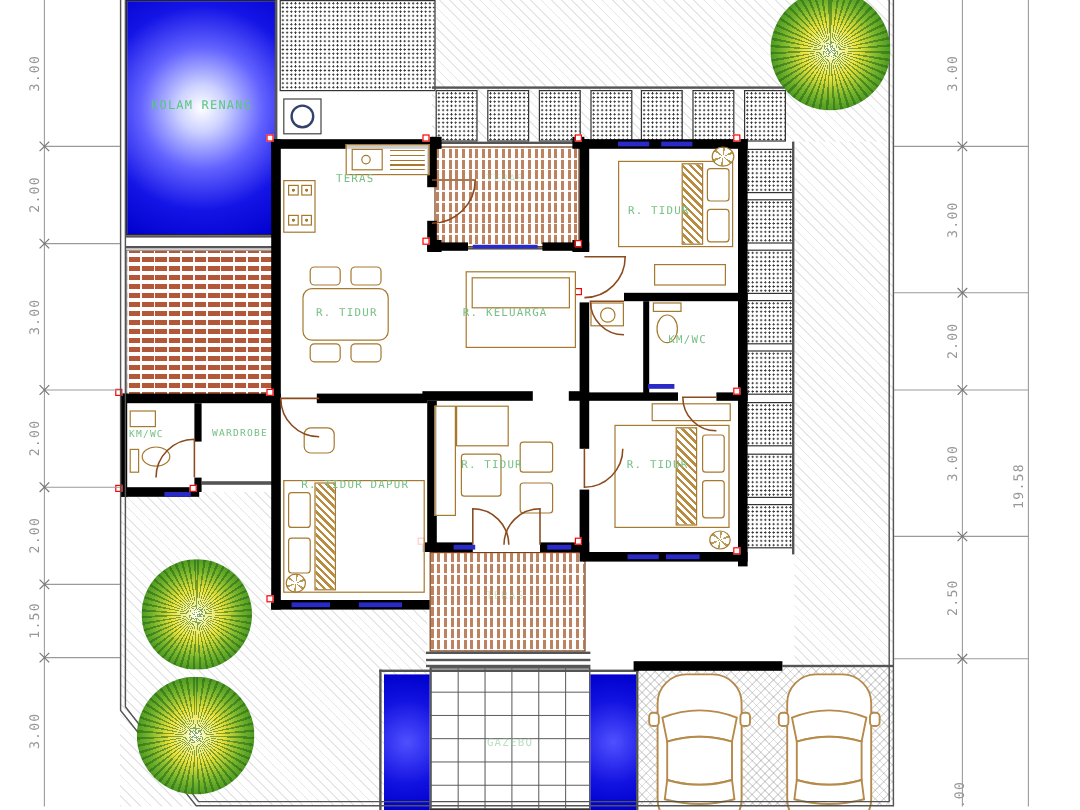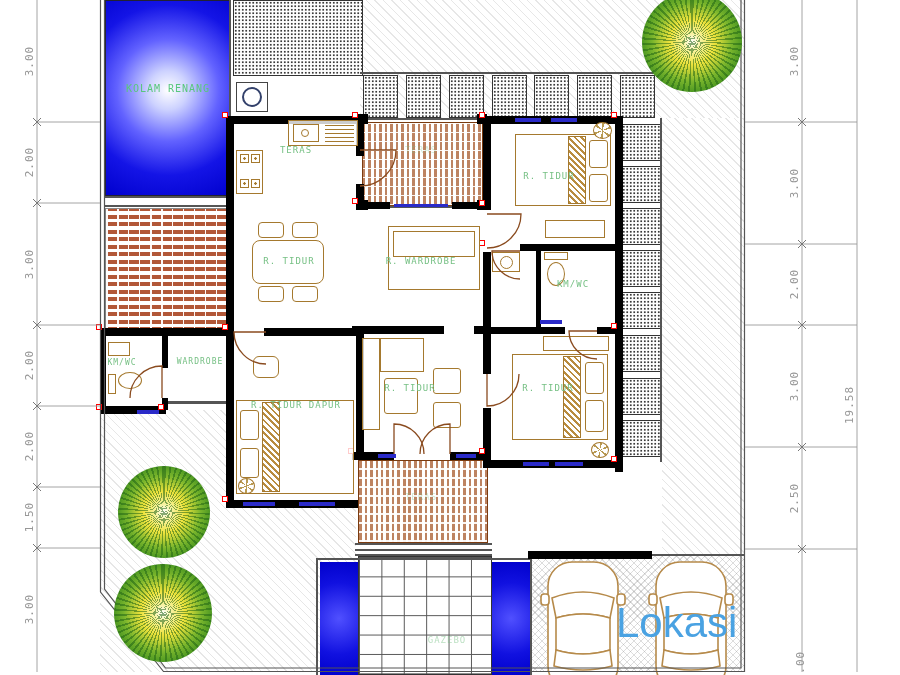--- a/index.html
+++ b/index.html
@@ -148,31 +148,31 @@
   <div class="bhatch" style="left:262px;top:402px;width:18px;height:90px;"></div>
   <div class="fan" style="left:238px;top:478px;width:17px;height:16px;"></div>
 
   <div class="furn" style="left:108px;top:342px;width:22px;height:14px;"></div>
   <div class="furn" style="left:108px;top:374px;width:8px;height:20px;"></div>
   <div class="furn" style="left:118px;top:372px;width:24px;height:17px;border-radius:50%;"></div>
 
   <span class="lbl" style="left:168px;top:88px;font-size:10px;color:#59c77d;">KOLAM RENANG</span>
   <span class="lbl" style="left:296px;top:150px;">TERAS</span>
   <span class="lbl" style="left:289px;top:261px;">R. TIDUR</span>
-  <span class="lbl" style="left:421px;top:261px;">R. WARDROBE</span>
+  <span class="lbl" style="left:421px;top:261px;">R. KELUARGA</span>
   <span class="lbl faint" style="left:421px;top:150px;">TERAS</span>
   <span class="lbl" style="left:549px;top:176px;">R. TIDUR</span>
   <span class="lbl" style="left:573px;top:284px;">KM/WC</span>
   <span class="lbl" style="left:548px;top:388px;">R. TIDUR</span>
   <span class="lbl" style="left:410px;top:388px;">R. TIDUR</span>
   <span class="lbl" style="left:122px;top:362px;font-size:8px;">KM/WC</span>
   <span class="lbl" style="left:200px;top:361px;font-size:8px;">WARDROBE</span>
   <span class="lbl" style="left:296px;top:405px;">R. TIDUR DAPUR</span>
   <span class="lbl faint" style="left:421px;top:497px;">TERAS</span>
-  <span class="lbl" style="left:425px;top:640px;opacity:.5;padding-left:44px;">GAZEBO</span>
+  <span class="lbl" style="left:425px;top:620px;opacity:.5;">GAZEBO</span>
 
   <span class="dim" style="left:29px;top:61px;">3.00</span>
   <span class="dim" style="left:29px;top:162px;">2.00</span>
   <span class="dim" style="left:29px;top:264px;">3.00</span>
   <span class="dim" style="left:29px;top:365px;">2.00</span>
   <span class="dim" style="left:29px;top:446px;">2.00</span>
   <span class="dim" style="left:29px;top:517px;">1.50</span>
   <span class="dim" style="left:29px;top:609px;">3.00</span>
 
   <span class="dim" style="left:794px;top:61px;">3.00</span>
@@ -263,21 +263,20 @@
         <rect x="79" y="36" width="8" height="11" rx="3"></rect>
       </g>
     </g>
   </svg>
 
   <div class="tree" style="left:642px;top:-8px;width:100px;height:100px;"></div>
   <div class="tree" style="left:118px;top:466px;width:92px;height:92px;"></div>
   <div class="tree" style="left:114px;top:564px;width:98px;height:98px;"></div>
 
   <div id="watermark">
-    <span id="wm1">Lokasi</span>
   </div>
 
 <div class="wall" style="left: 226px; top: 116px; width: 140px; height: 8px;"></div>
     <div class="wall" style="left: 483px; top: 116px; width: 140px; height: 8px;"></div>
     <div class="wall" style="left: 226px; top: 116px; width: 8px; height: 392px;"></div>
     <div class="wall" style="left: 615px; top: 116px; width: 8px; height: 356px;"></div>
     <div class="wall" style="left: 356px; top: 116px; width: 8px; height: 40px;"></div>
     <div class="wall" style="left: 356px; top: 184px; width: 8px; height: 26px;"></div>
     <div class="wall" style="left: 356px; top: 202px; width: 34px; height: 7px;"></div>
     <div class="wall" style="left: 452px; top: 202px; width: 39px; height: 7px;"></div>

